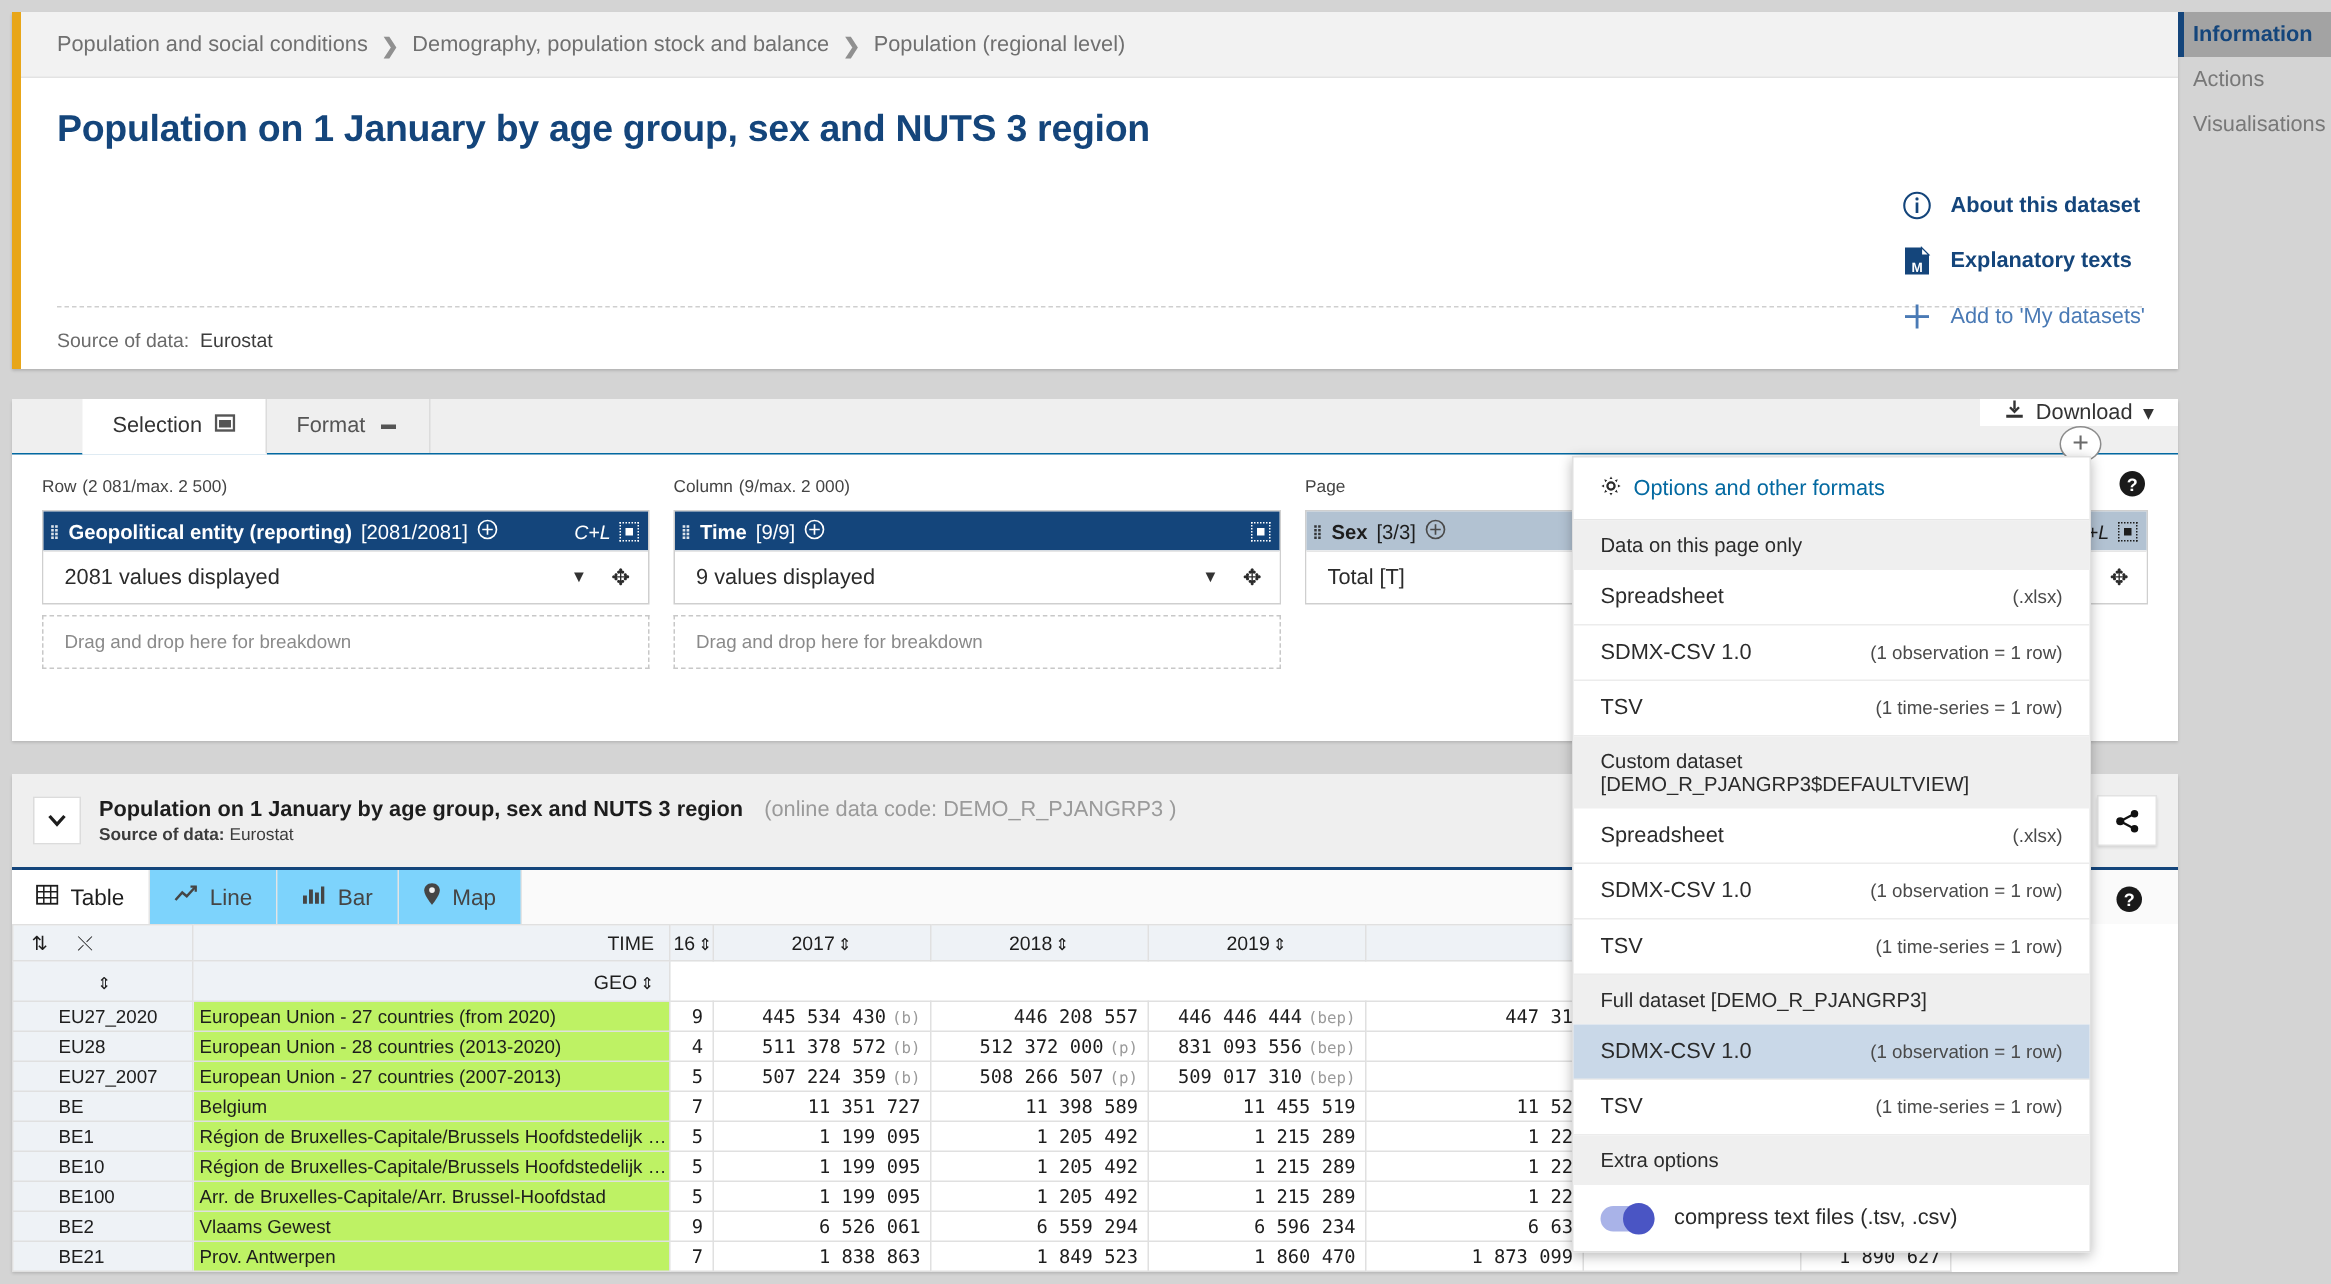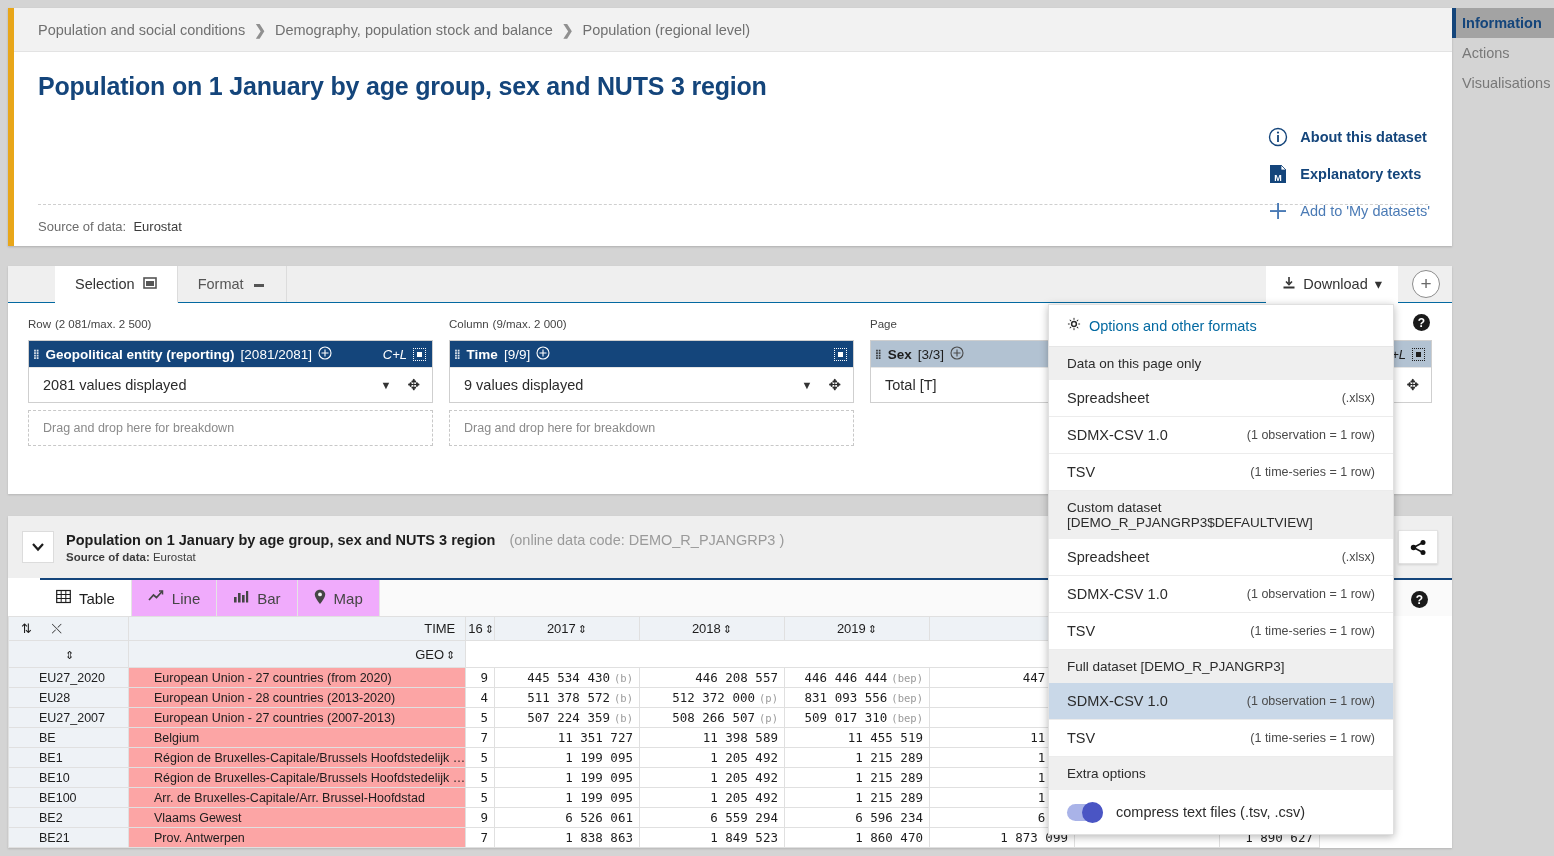--- a/index.html
+++ b/index.html
@@ -58,21 +58,21 @@
   .sel-panel {
     position: absolute; left: 8px; top: 266px; width: 1444px; height: 228px;
     background: #ffffff; box-shadow: 0 1px 2px rgba(0,0,0,.15);
   }
   .tabbar { height: 37px; background: #efefef; display: flex; border-bottom: 1px solid #0369a1; padding-left: 47px; }
   .tab {
     padding: 0 20px; display: flex; align-items: center; gap: 8px;
     font-size: 14.5px; color: #555; cursor: pointer; border-right: 1px solid #dcdcdc;
   }
   .tab.active { background: #ffffff; color: #333; border-bottom: 1px solid #ffffff; margin-bottom: -1px; }
-  .dl-wrap { margin-left: auto; display: flex; align-items: center; }
+  .dl-wrap { margin-left: auto; display: flex; align-items: center; flex-direction: column; }
   .dl-btn {
     display: flex; align-items: center; gap: 7px; padding: 0 16px; height: 37px;
     background: #ffffff; font-size: 14.5px; color: #333; cursor: pointer;
   }
   .plus-btn {
     width: 28px; height: 28px; border: 1.5px solid #8c8c8c; border-radius: 50%;
     display: flex; align-items: center; justify-content: center; margin: 0 12px 0 14px;
     color: #6a6a6a; font-size: 19px; cursor: pointer; background:#fff;
   }
 
@@ -160,24 +160,24 @@
   }
   .dp-t1 { font-size: 14.5px; font-weight: bold; color: #1d1d1d; }
   .dp-t1 .code { font-weight: normal; color: #9a9a9a; margin-left: 10px; }
   .dp-t2 { font-size: 11.5px; color: #3c3c3c; margin-top: 3px; }
   .dp-t2 b { font-weight: bold; }
   .share-btn {
     margin-left: auto; width: 40px; height: 34px; background: #fff; border: 1px solid #e2e2e2;
     display: flex; align-items: center; justify-content: center; cursor: pointer;
     box-shadow: 0 1px 2px rgba(0,0,0,.12);
   }
-  .vtabs { height: 38px; display: flex; border-top: 2px solid #14457b; background: #fafafa; position: relative; margin-left: 32px; }
+  .vtabs { height: 38px; display: flex; border-top: 2px solid #14457b; background: #fafafa; position: relative; }
   .vtab {
     display: flex; align-items: center; gap: 8px; padding: 0 16px; font-size: 15px;
-    color: #454545; cursor: pointer; border-right: 1px solid #e4e4e4; background: #f0abfc;
+    color: #454545; cursor: pointer; border-right: 1px solid #e4e4e4; background: #7dd3fc;
   }
   .vtab.active { background: #ffffff; color: #1d1d1d; }
   .vtabs .help-ico2 {
     position: absolute; right: 24px; top: 11px; width: 17px; height: 17px;
     border-radius: 50%; background: #1a1a1a; color: #fff; font-size: 12px;
     display: flex; align-items: center; justify-content: center; font-weight: bold; cursor: pointer;
   }
 
   
   .tbl-wrap { position: relative; overflow: hidden; height: 232px; }
@@ -193,21 +193,21 @@
   .hdr1 .time-lbl { text-align: right; padding-right: 10px; font-weight: normal; }
   .hdr1 .yr { text-align: center; font-weight: normal; }
   .hdr2 th {
     background: #eef2f6; height: 27px; font-size: 13px; color: #1d1d1d; font-weight: normal;
   }
   .hdr2 .blank { background: #ffffff; }
   .sorticon { font-size: 11px; margin-left: 2px; }
   .tools-cell { text-align: left; padding-left: 12px; color: #1d1d1d; }
   .tools-cell span { margin-right: 16px; font-size: 13px; }
   td.code-cell { background: #eef2f6; font-size: 12.5px; color: #1d1d1d; padding: 0 0 0 30px; height: 20px; }
-  td.name-cell { background: #fca5a5; font-size: 12.5px; color: #1d1d1d; padding: 0 0 0 25px;
+  td.name-cell { background: #bef264; font-size: 12.5px; color: #1d1d1d; padding: 0 0 0 4px;
                  white-space: nowrap; overflow: hidden; text-overflow: ellipsis; }
   td.val {
     text-align: right; font-size: 12.5px; color: #1d1d1d; padding: 0 6px 0 0; height: 20px;
     font-family: "DejaVu Sans Mono", monospace;
   }
   td.val .flag { color: #9a9a9a; font-size: 10.5px; margin-left: 4px; }
 </style>
 </head>
 <body>
 

